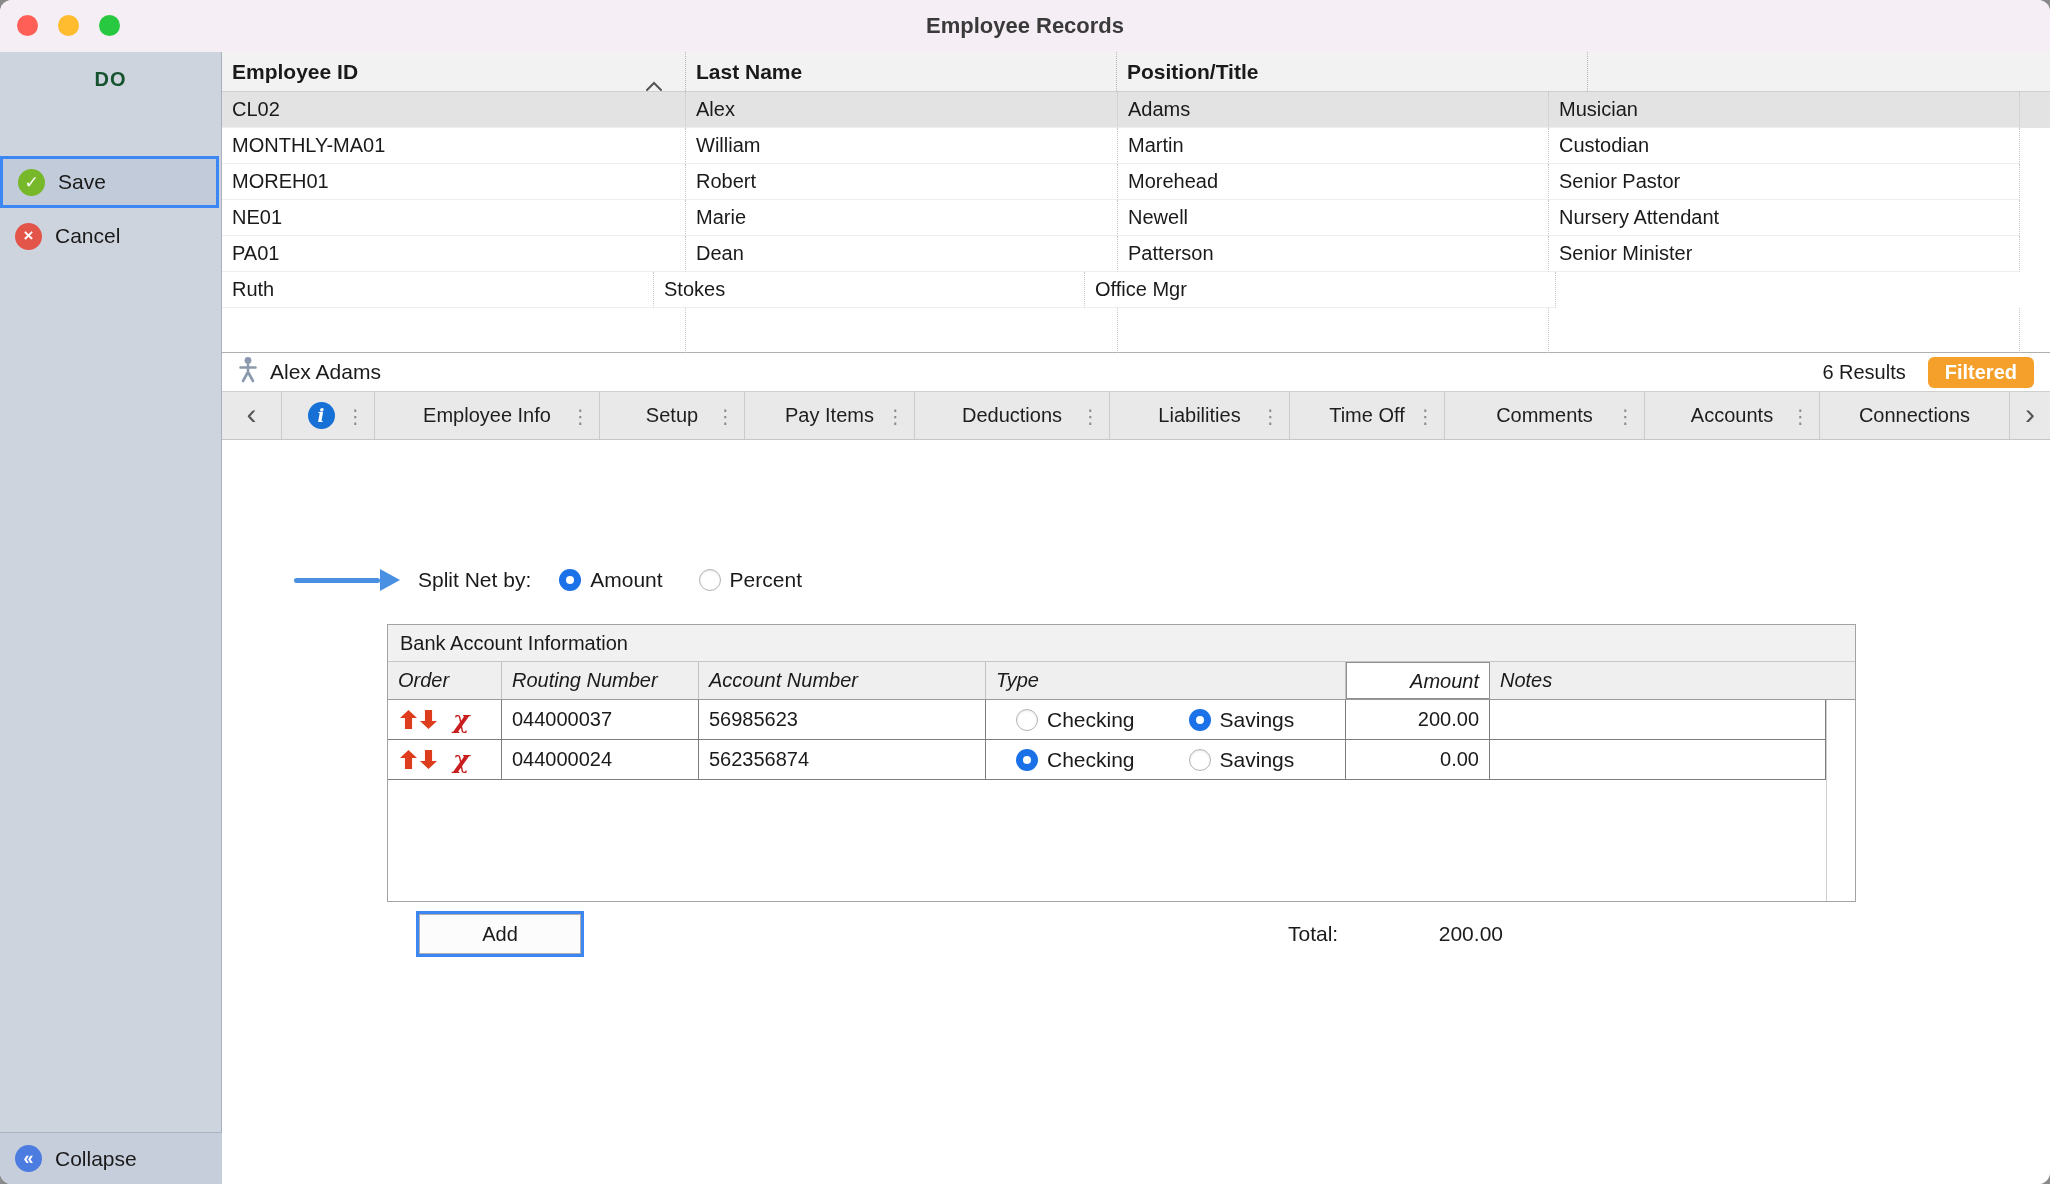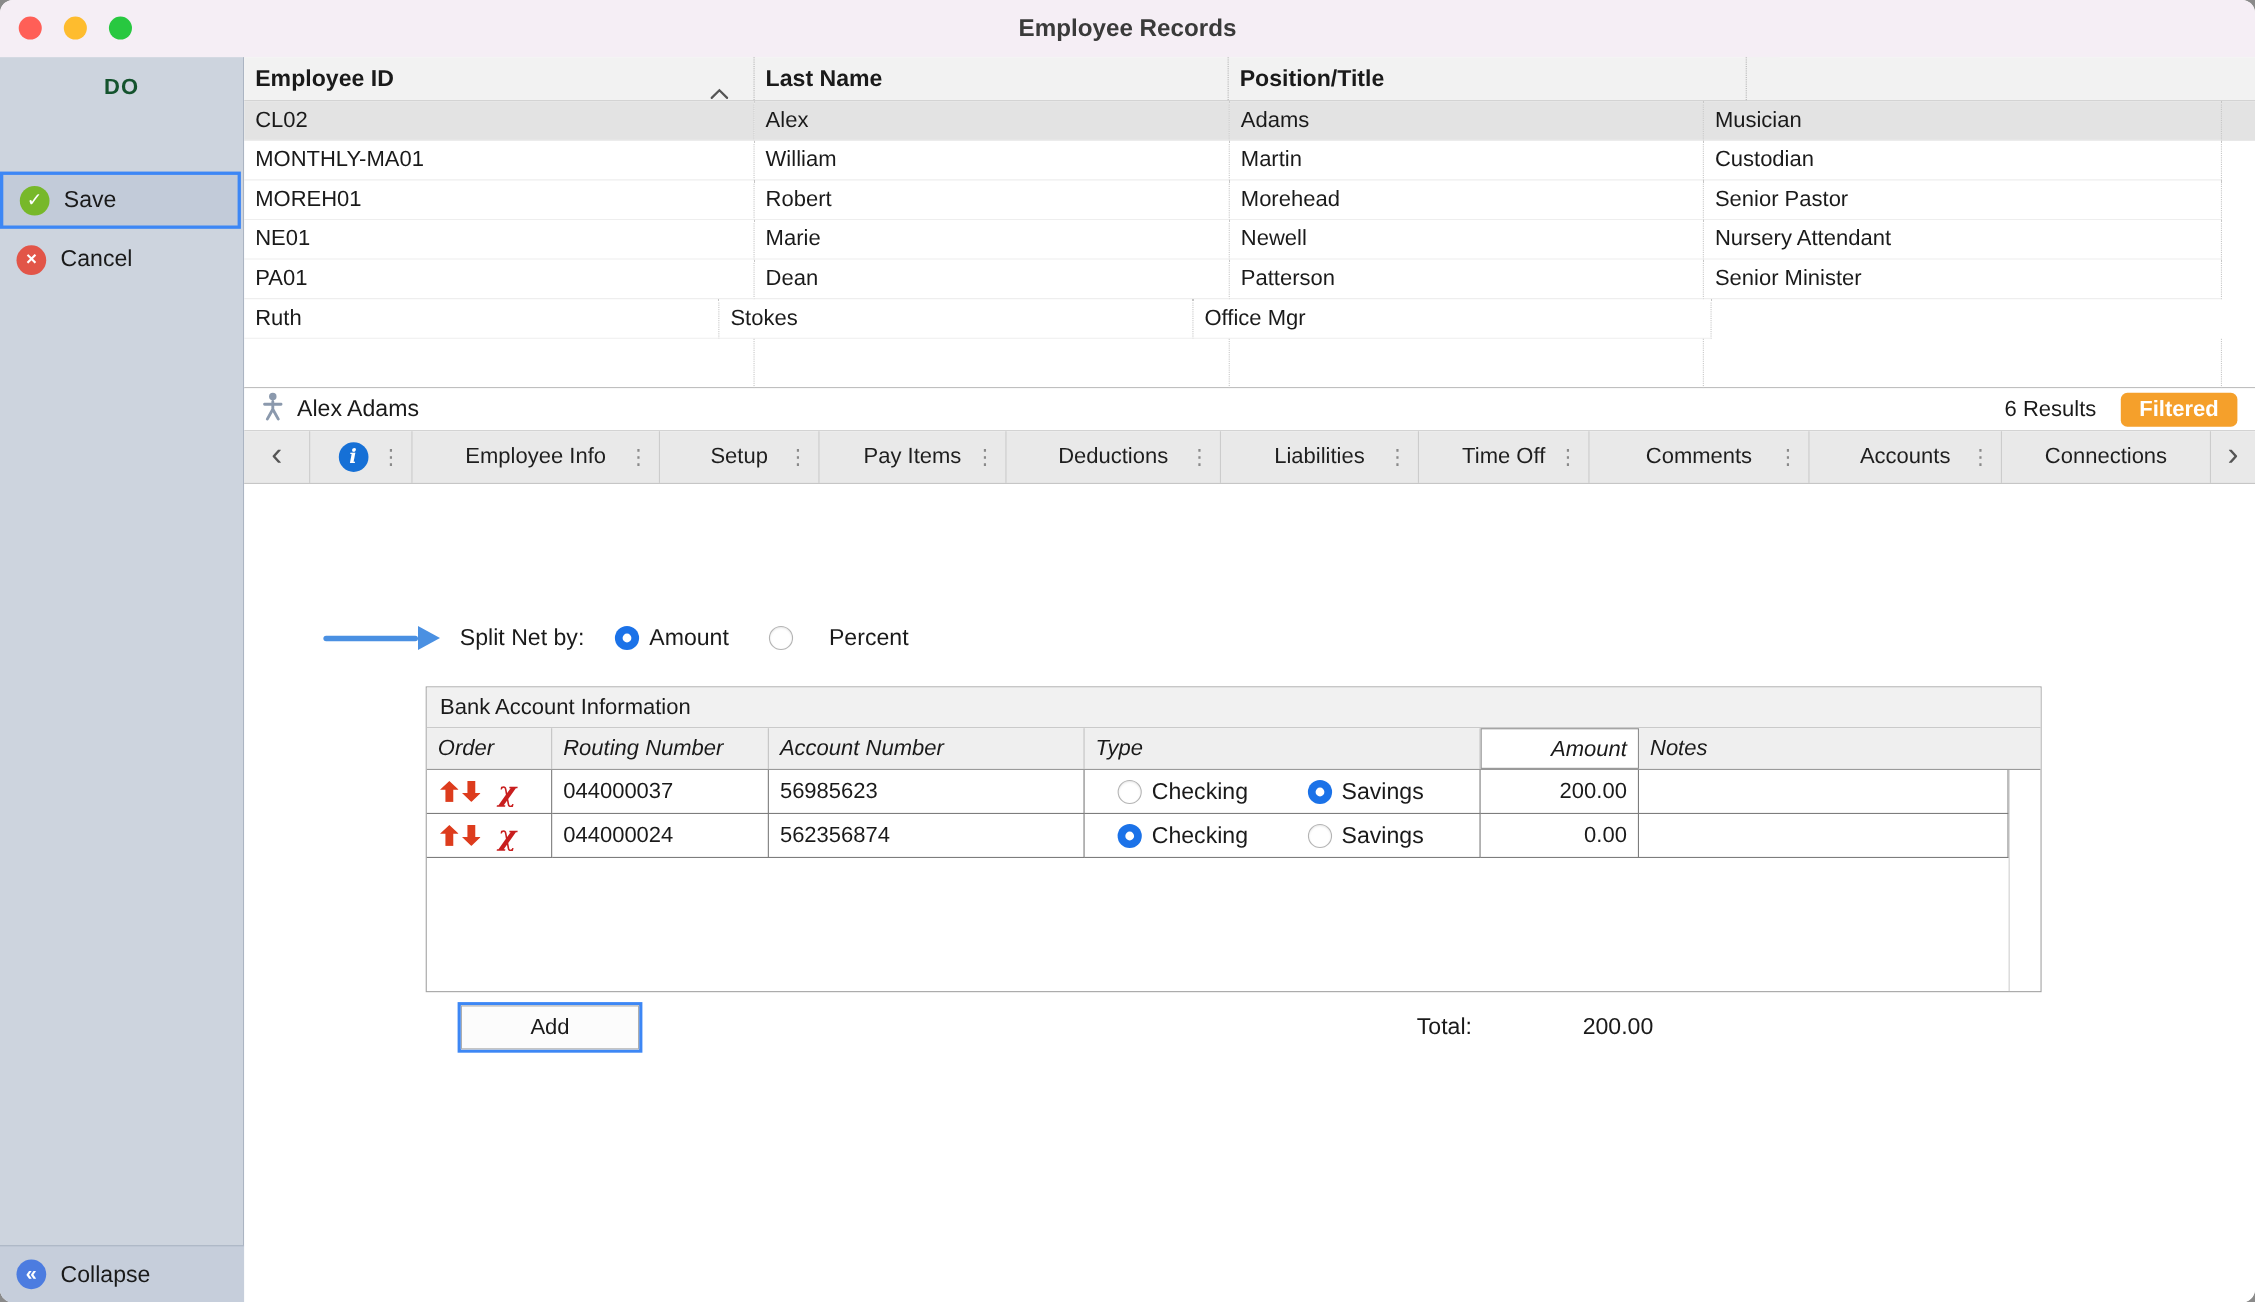--- a/index.html
+++ b/index.html
@@ -60,21 +60,21 @@
   
   .content { position:absolute; left:222px; top:440px; width:1828px; bottom:0; background:#fff; }
 
   .annot-arrow { position:absolute; left:72px; top:129px; width:106px; height:22px; }
   .annot-line { position:absolute; left:0; top:9px; width:86px; height:5px; background:#4a90e2; border-radius:3px; }
   .annot-head { position:absolute; right:0; top:0; width:0; height:0; border-left:20px solid #4a90e2; border-top:11px solid transparent; border-bottom:11px solid transparent; }
 
   .split-row { position:absolute; left:196px; top:115px; height:50px; display:flex; align-items:center; }
   .split-label { font-size:21px; }
   .rgroup { display:flex; align-items:center; margin-left:28px; }
-  .rgroup.second { margin-left:36px;gap:24px; }
+  .rgroup.second { margin-left:36px; }
   .rlabel { margin-left:9px; font-size:21px; }
   .radio { width:22px; height:22px; border-radius:50%; background:#fff; border:1px solid #b4b4b4; box-shadow:inset 0 1px 2px rgba(0,0,0,.10); flex:none; }
   .radio.on { background:#1b72e8; border:none; position:relative; box-shadow:none; }
   .radio.on::after { content:""; position:absolute; left:7px; top:7px; width:8px; height:8px; border-radius:50%; background:#fff; }
 
   
   .bank-panel { position:absolute; left:165px; top:184px; width:1469px; height:278px; border:1px solid #a3a3a3; background:#fff; }
   .bank-title { height:37px; line-height:36px; background:#f1f1f1; border-bottom:1px solid #c6c6c6; padding-left:12px; font-size:20px; }
   .bank-header { height:38px; display:flex; background:#efefef; border-bottom:1px solid #9a9a9a;font-style:italic; }
   .bhcell { padding-left:10px; line-height:37px; font-size:20px; border-right:1px solid #c2c2c2; flex:none; }

